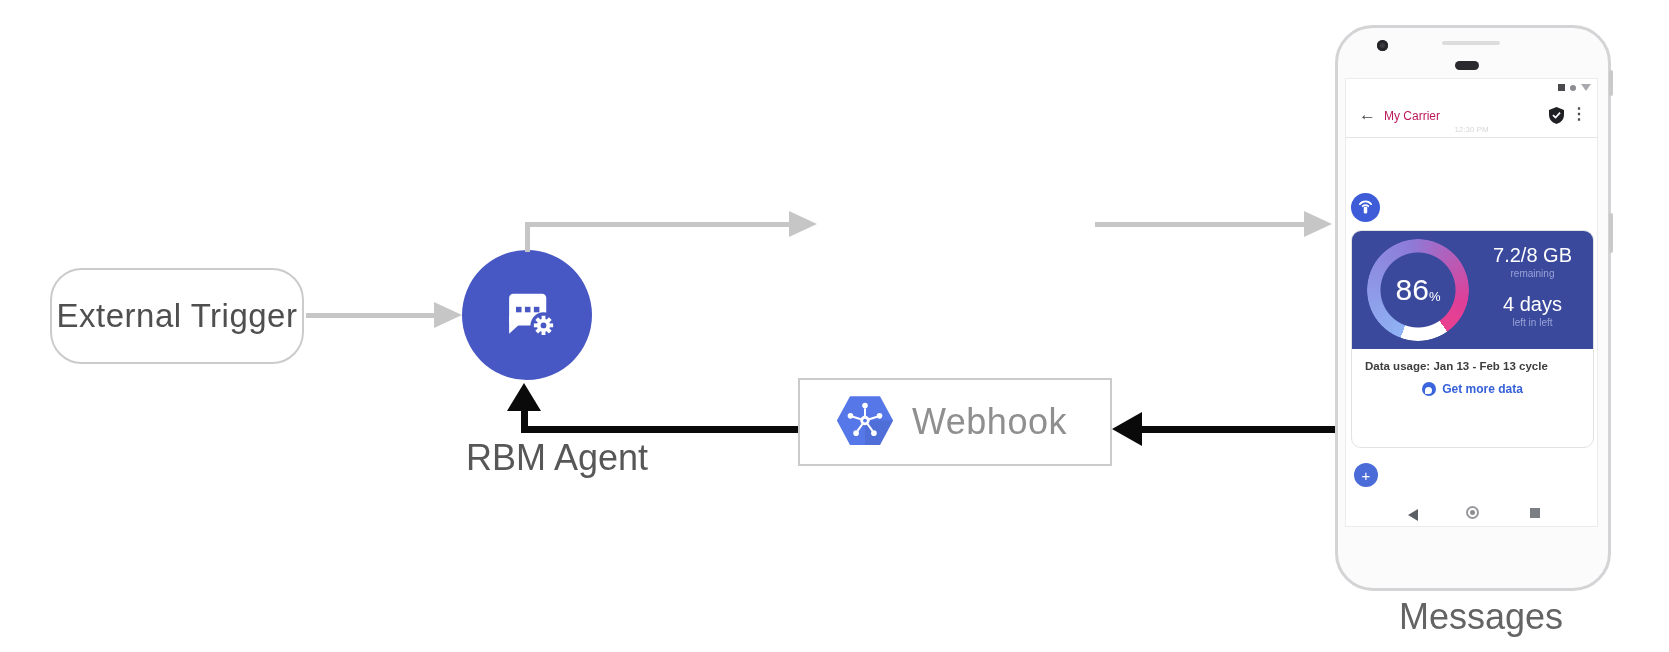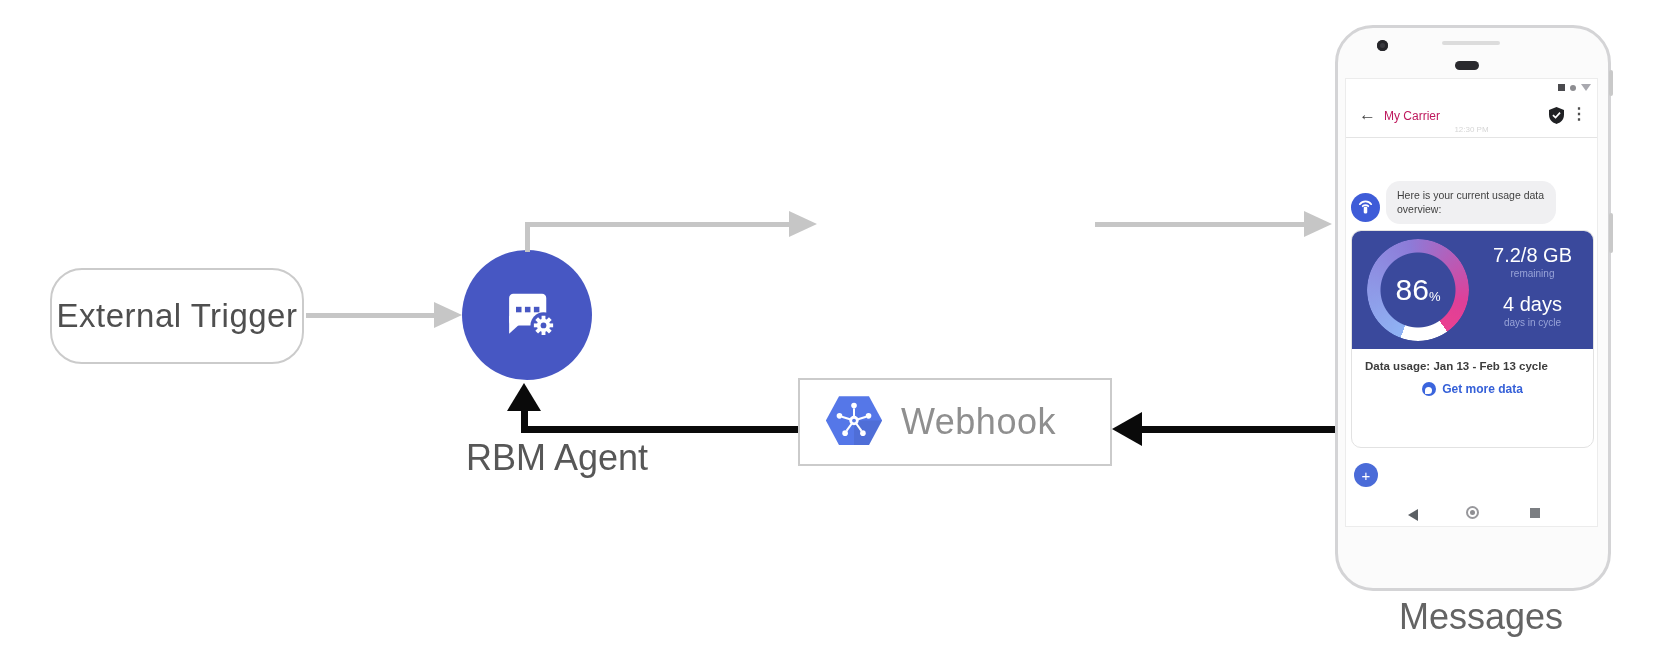--- a/index.html
+++ b/index.html
@@ -8,21 +8,21 @@
   .abs{position:absolute;}
 
   
   .dbox{position:absolute;background:#fff;border:2px solid #cbcbcb;display:flex;
         align-items:center;justify-content:center;box-sizing:border-box;}
   .dbox-label{font-weight:300;color:#4f4f4f;letter-spacing:.5px;}
   #external-box{left:50px;top:268px;width:254px;height:96px;border-radius:32px;}
   #external-box .dbox-label{font-size:33px;}
   #api-box{left:817px;top:173px;width:278px;height:86px;justify-content:flex-start;padding-left:18px;gap:15px;}
   #api-box .dbox-label{font-size:33px;color:#565656;}
-  #webhook-box{left:798px;top:378px;width:314px;height:88px;justify-content:flex-start;padding-left:24px;gap:17px;}
+  #webhook-box{left:798px;top:378px;width:314px;height:88px;justify-content:flex-start;padding-left:35px;gap:17px;}
   #webhook-box .dbox-label{font-size:36px;color:#8f8f8f;}
 
   #agent-circle{left:462px;top:250px;width:130px;height:130px;border-radius:50%;
                 background:#4757c3;display:flex;align-items:center;justify-content:center;}
   #agent-label{left:407px;top:437px;width:300px;text-align:center;font-size:36px;
                font-weight:300;color:#575757;}
   #messages-caption{left:1371px;top:596px;width:220px;text-align:center;font-size:36px;
                font-weight:300;color:#646464;}
 
   
@@ -211,34 +211,33 @@
 
         <div class="abs" id="avatar">
           <span>
             <svg width="21" height="21" viewBox="0 0 24 24">
               <path d="M5.5,10.5 A8,8 0 0 1 18.5,10.5" fill="none" stroke="#ffffff" stroke-width="2" stroke-linecap="round"></path>
               <path d="M8.8,12.8 A4.5,4.5 0 0 1 15.2,12.8" fill="none" stroke="#ffffff" stroke-width="2" stroke-linecap="round"></path>
               <rect x="10" y="13.5" width="4" height="7.5" rx="1.2" fill="#ffffff"></rect>
             </svg>
           </span>
         </div>
-        <div class="abs" id="bubble">Here is your current usage data overview:</div>
 
         <div class="abs" id="card">
           <div id="card-blue">
             <div id="donut"></div>
             <div id="donut-label">
               <span class="pct">86</span>
                 <span class="sym">%</span>
             </div>
             <div id="card-stats">
               <div class="stat-big">7.2/8 GB</div>
               <div class="stat-small">remaining</div>
               <div class="stat-big stat-gap">4 days</div>
-              <div class="stat-small">days in cycle</div>
+              <div class="stat-small">left in left</div>
             </div>
           </div>
           <div id="card-info">
             <div id="card-title">Data usage: Jan 13 - Feb 13 cycle</div>
             <div id="card-action">
               <span style="position:relative;width:14px;height:14px;display:block;">
                 <span style="position:absolute;left:0;top:0;width:14px;height:14px;border-radius:50%;background:#3b65dd;"></span>
                 <span style="position:absolute;left:3px;top:4.5px;width:7px;height:7px;background:#ffffff;border-radius:50% 50% 50% 12%;"></span>
               </span>
               <span id="card-action-label">Get more data</span>

